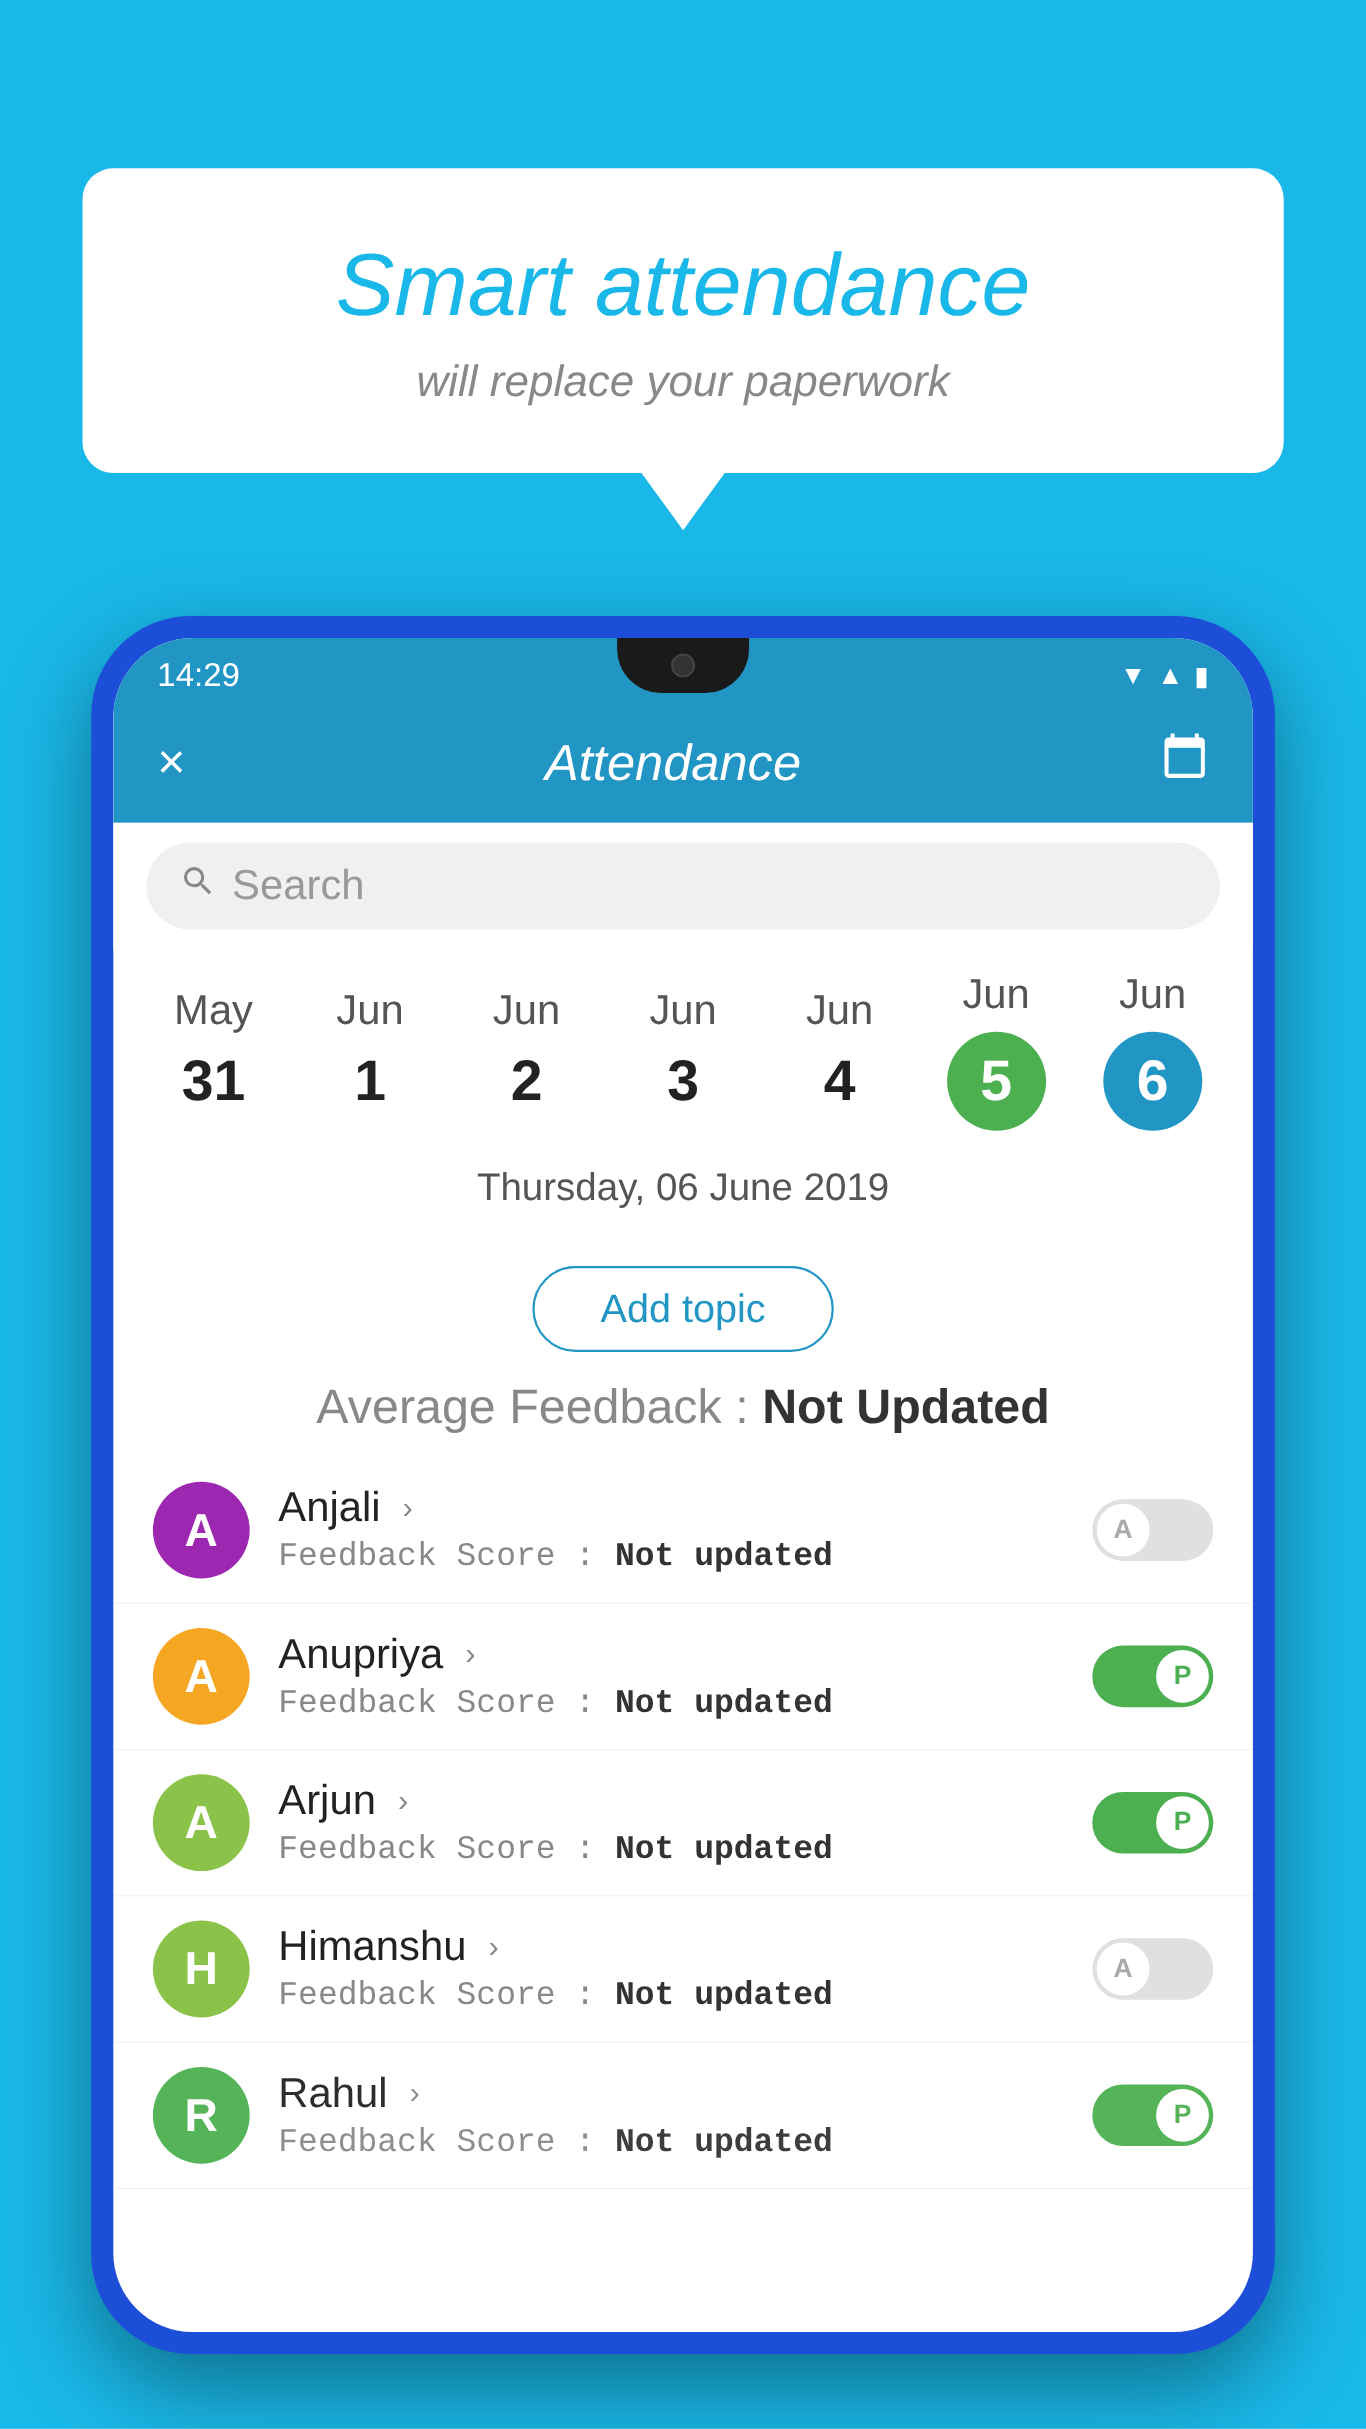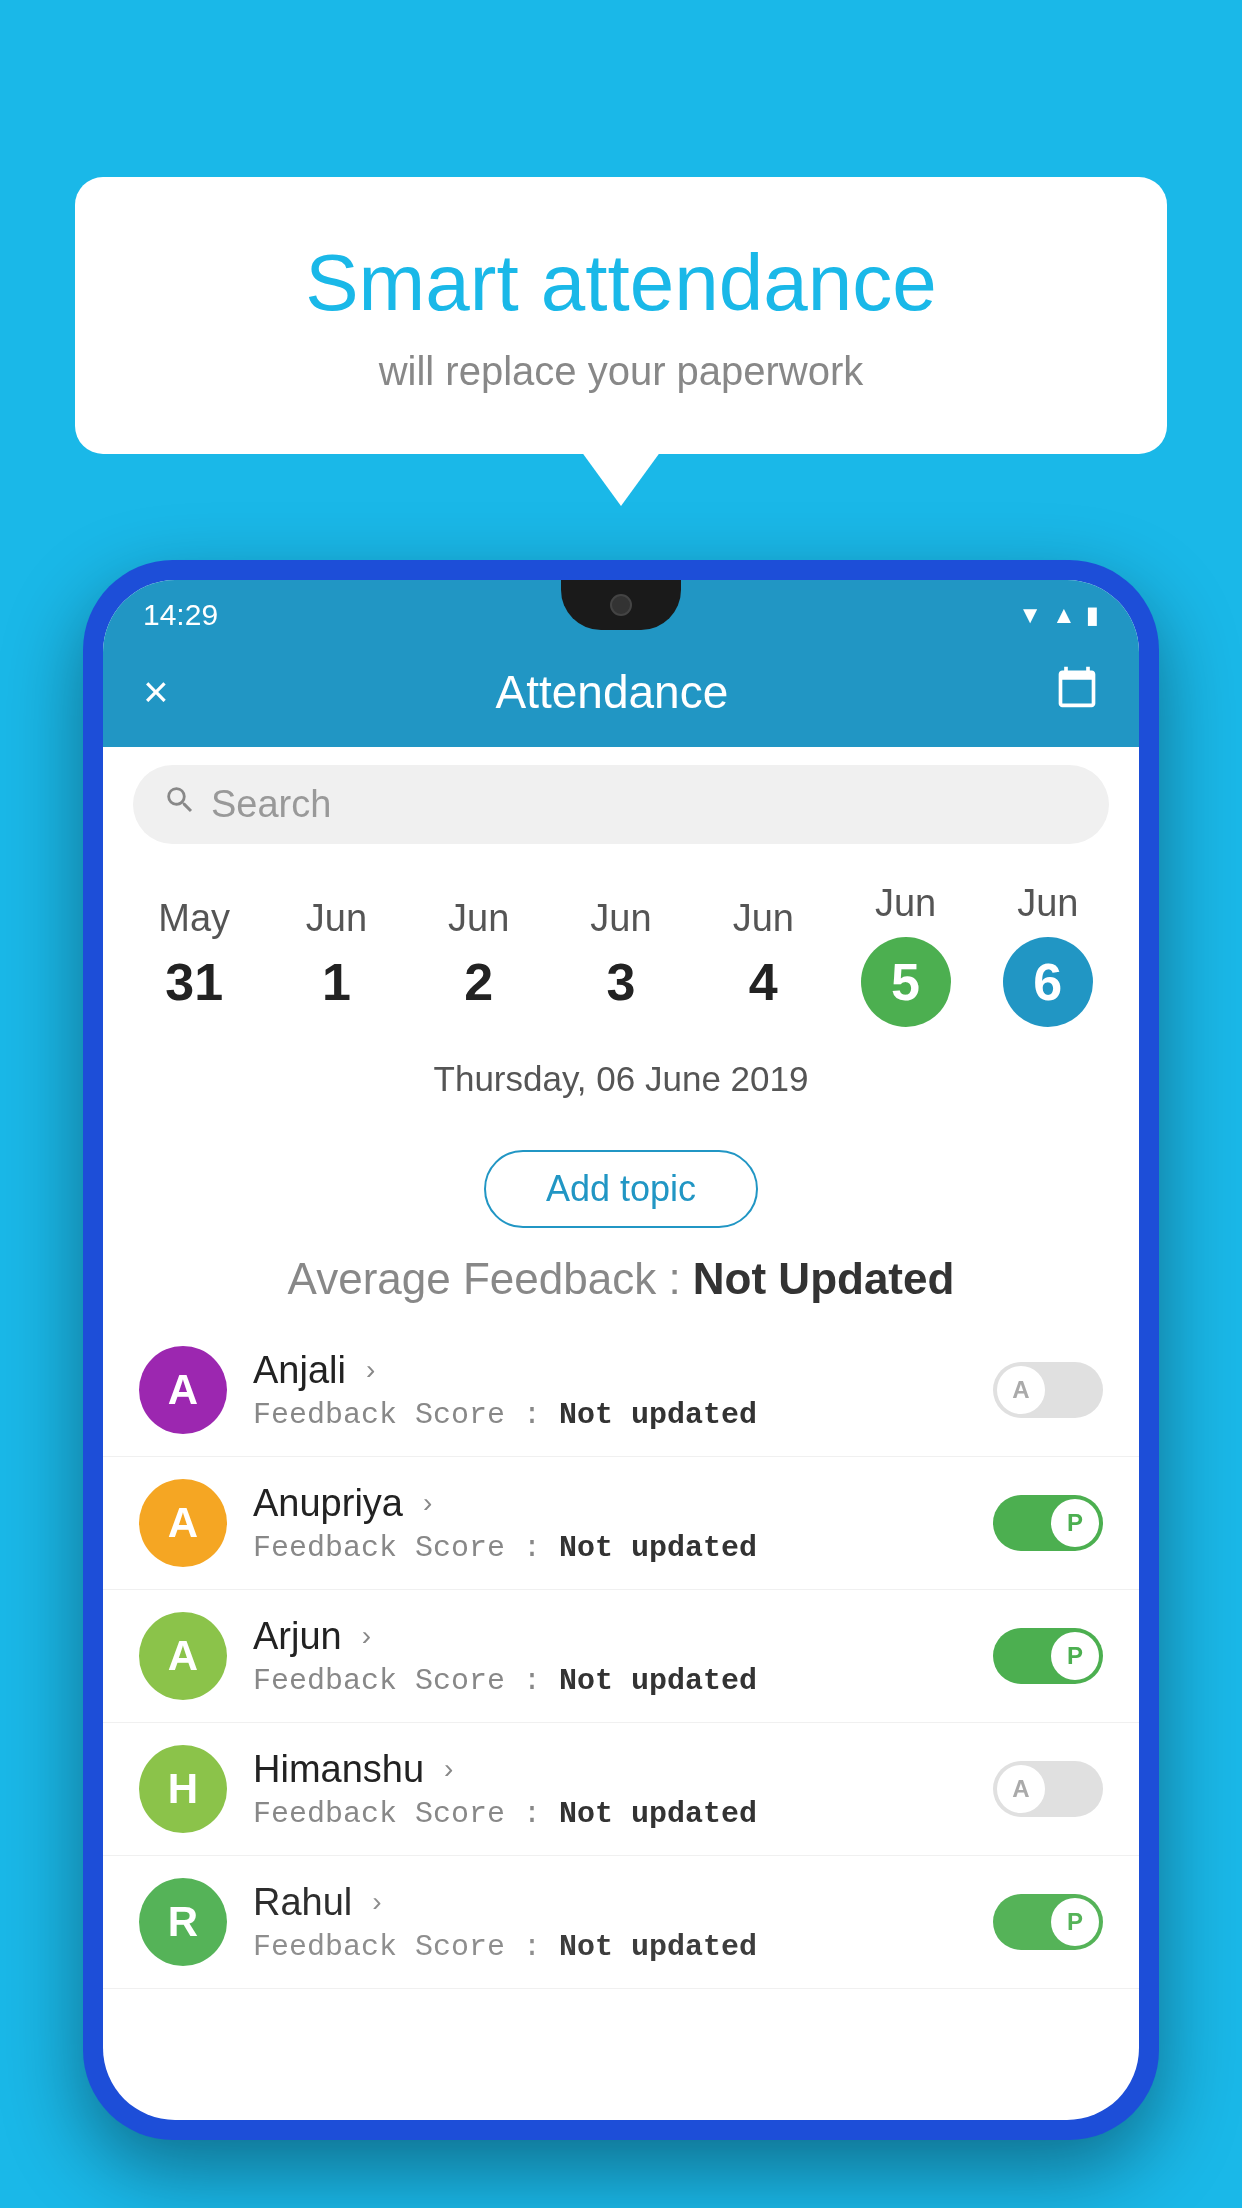--- a/index.html
+++ b/index.html
@@ -9,23 +9,24 @@
       height: 2208px;
       background-color: #1ab8e8;
       font-family: 'Segoe UI', Arial, sans-serif;
       overflow: hidden;
       position: relative;
     }
 
     
     .speech-bubble-container {
       position: absolute;
-      top: 177px;
+      top: 153px;
       left: 75px;
       right: 75px;
+      font-style: italic;
     }
 
     .speech-bubble {
       background: white;
       border-radius: 28px;
       padding: 60px 80px;
       text-align: center;
       position: relative;
     }
 
@@ -137,20 +138,21 @@
       display: flex;
       align-items: center;
       justify-content: space-between;
       flex-shrink: 0;
     }
 
     .app-bar-title {
       color: white;
       font-size: 46px;
       font-weight: 500;
+      font-style: italic;
     }
 
     .icon-btn {
       color: white;
       font-size: 44px;
       cursor: pointer;
       background: none;
       border: none;
     }
 

